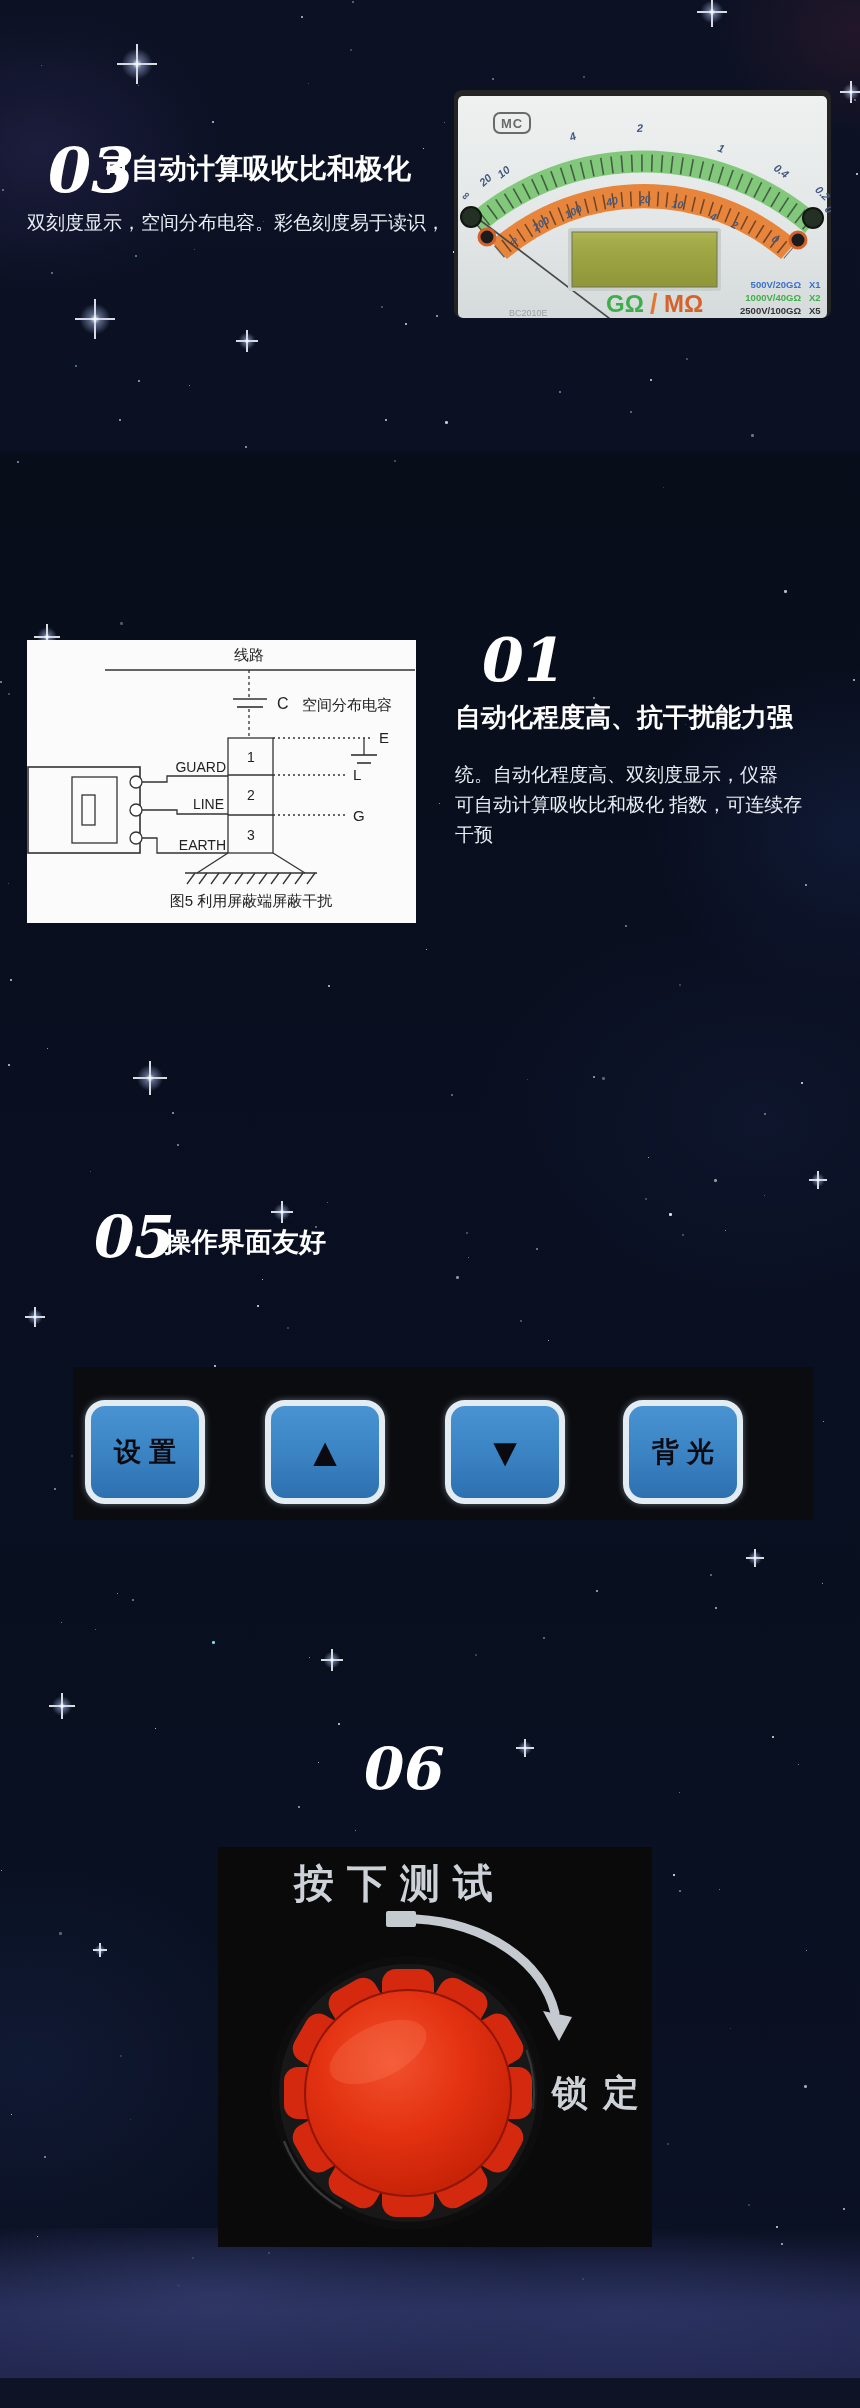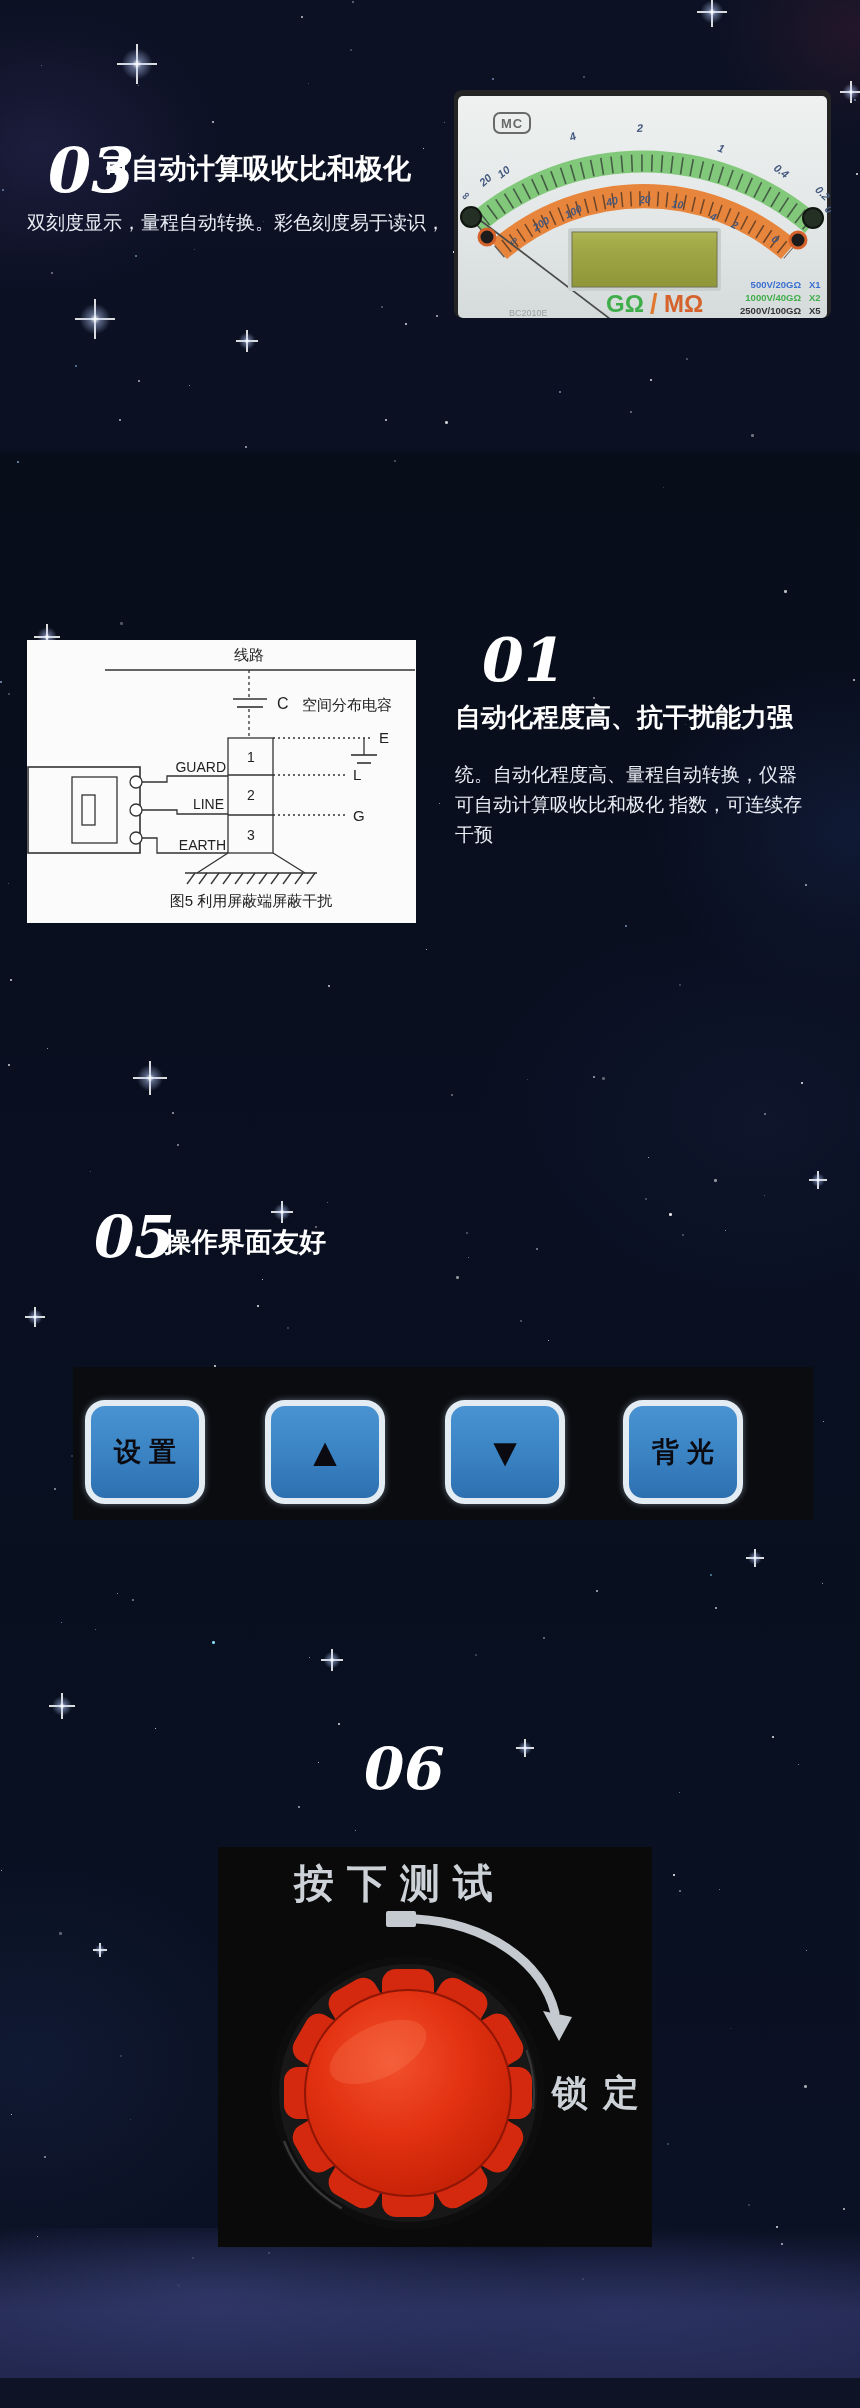--- a/index.html
+++ b/index.html
@@ -275,21 +275,21 @@
   <div class="sparkle" style="left:755px;top:1558px;width:18px;height:18px;"></div>
   <div class="sparkle" style="left:100px;top:1950px;width:14px;height:14px;"></div>
   <div class="sparkle" style="left:190px;top:2392px;width:26px;height:26px;"></div>
   <div class="sparkle" style="left:800px;top:2381px;width:22px;height:22px;"></div>
   <div class="sparkle" style="left:342px;top:2387px;width:16px;height:16px;"></div>
   <div class="sparkle" style="left:640px;top:2402px;width:14px;height:14px;"></div>
 
   <div class="num" id="num03">03</div>
   <div class="ttl" id="ttl03">可自动计算吸收比和极化</div>
   <div class="bodytxt" id="body03">
-    <div>双刻度显示，量程自动转换。彩色刻度易于读识，</div>
+    <div>双刻度显示，空间分布电容。彩色刻度易于读识，</div>
   </div>
 
   <div class="sec" id="meter-box">
     <svg width="377" height="228" viewBox="0 0 377 228">
       <defs>
         <linearGradient id="panelG" x1="0" y1="0" x2="0" y2="1">
           <stop offset="0" stop-color="#eef1f0"></stop>
             <stop offset="0.6" stop-color="#e2e6e6"></stop>
             <stop offset="1" stop-color="#d5dada"></stop>
         </linearGradient>
@@ -432,21 +432,21 @@
         <text x="326" y="140" font-size="15">L</text>
         <text x="326" y="181" font-size="15">G</text>
         <text x="224" y="266" text-anchor="middle" font-size="15">图5   利用屏蔽端屏蔽干扰</text>
       </g>
     </svg>
   </div>
 
   <div class="num" id="num04">01</div>
   <div class="ttl" id="ttl04">自动化程度高、抗干扰能力强</div>
   <div class="bodytxt" id="body04">
-    <div>统。自动化程度高、量程自动转换，仪器</div>
+    <div>统。自动化程度高、双刻度显示，仪器</div>
     <div>可自动计算吸收比和极化 指数，可连续存</div>
     <div>干预</div>
   </div>
 
   <div class="num" id="num05">05</div>
   <div class="ttl" id="ttl05">操作界面友好</div>
 
   <div class="sec" id="buttons-box">
     <div class="btn btn-text" style="left:12px;">设置</div>
     <div class="btn btn-tri" style="left:192px;">▲</div>

